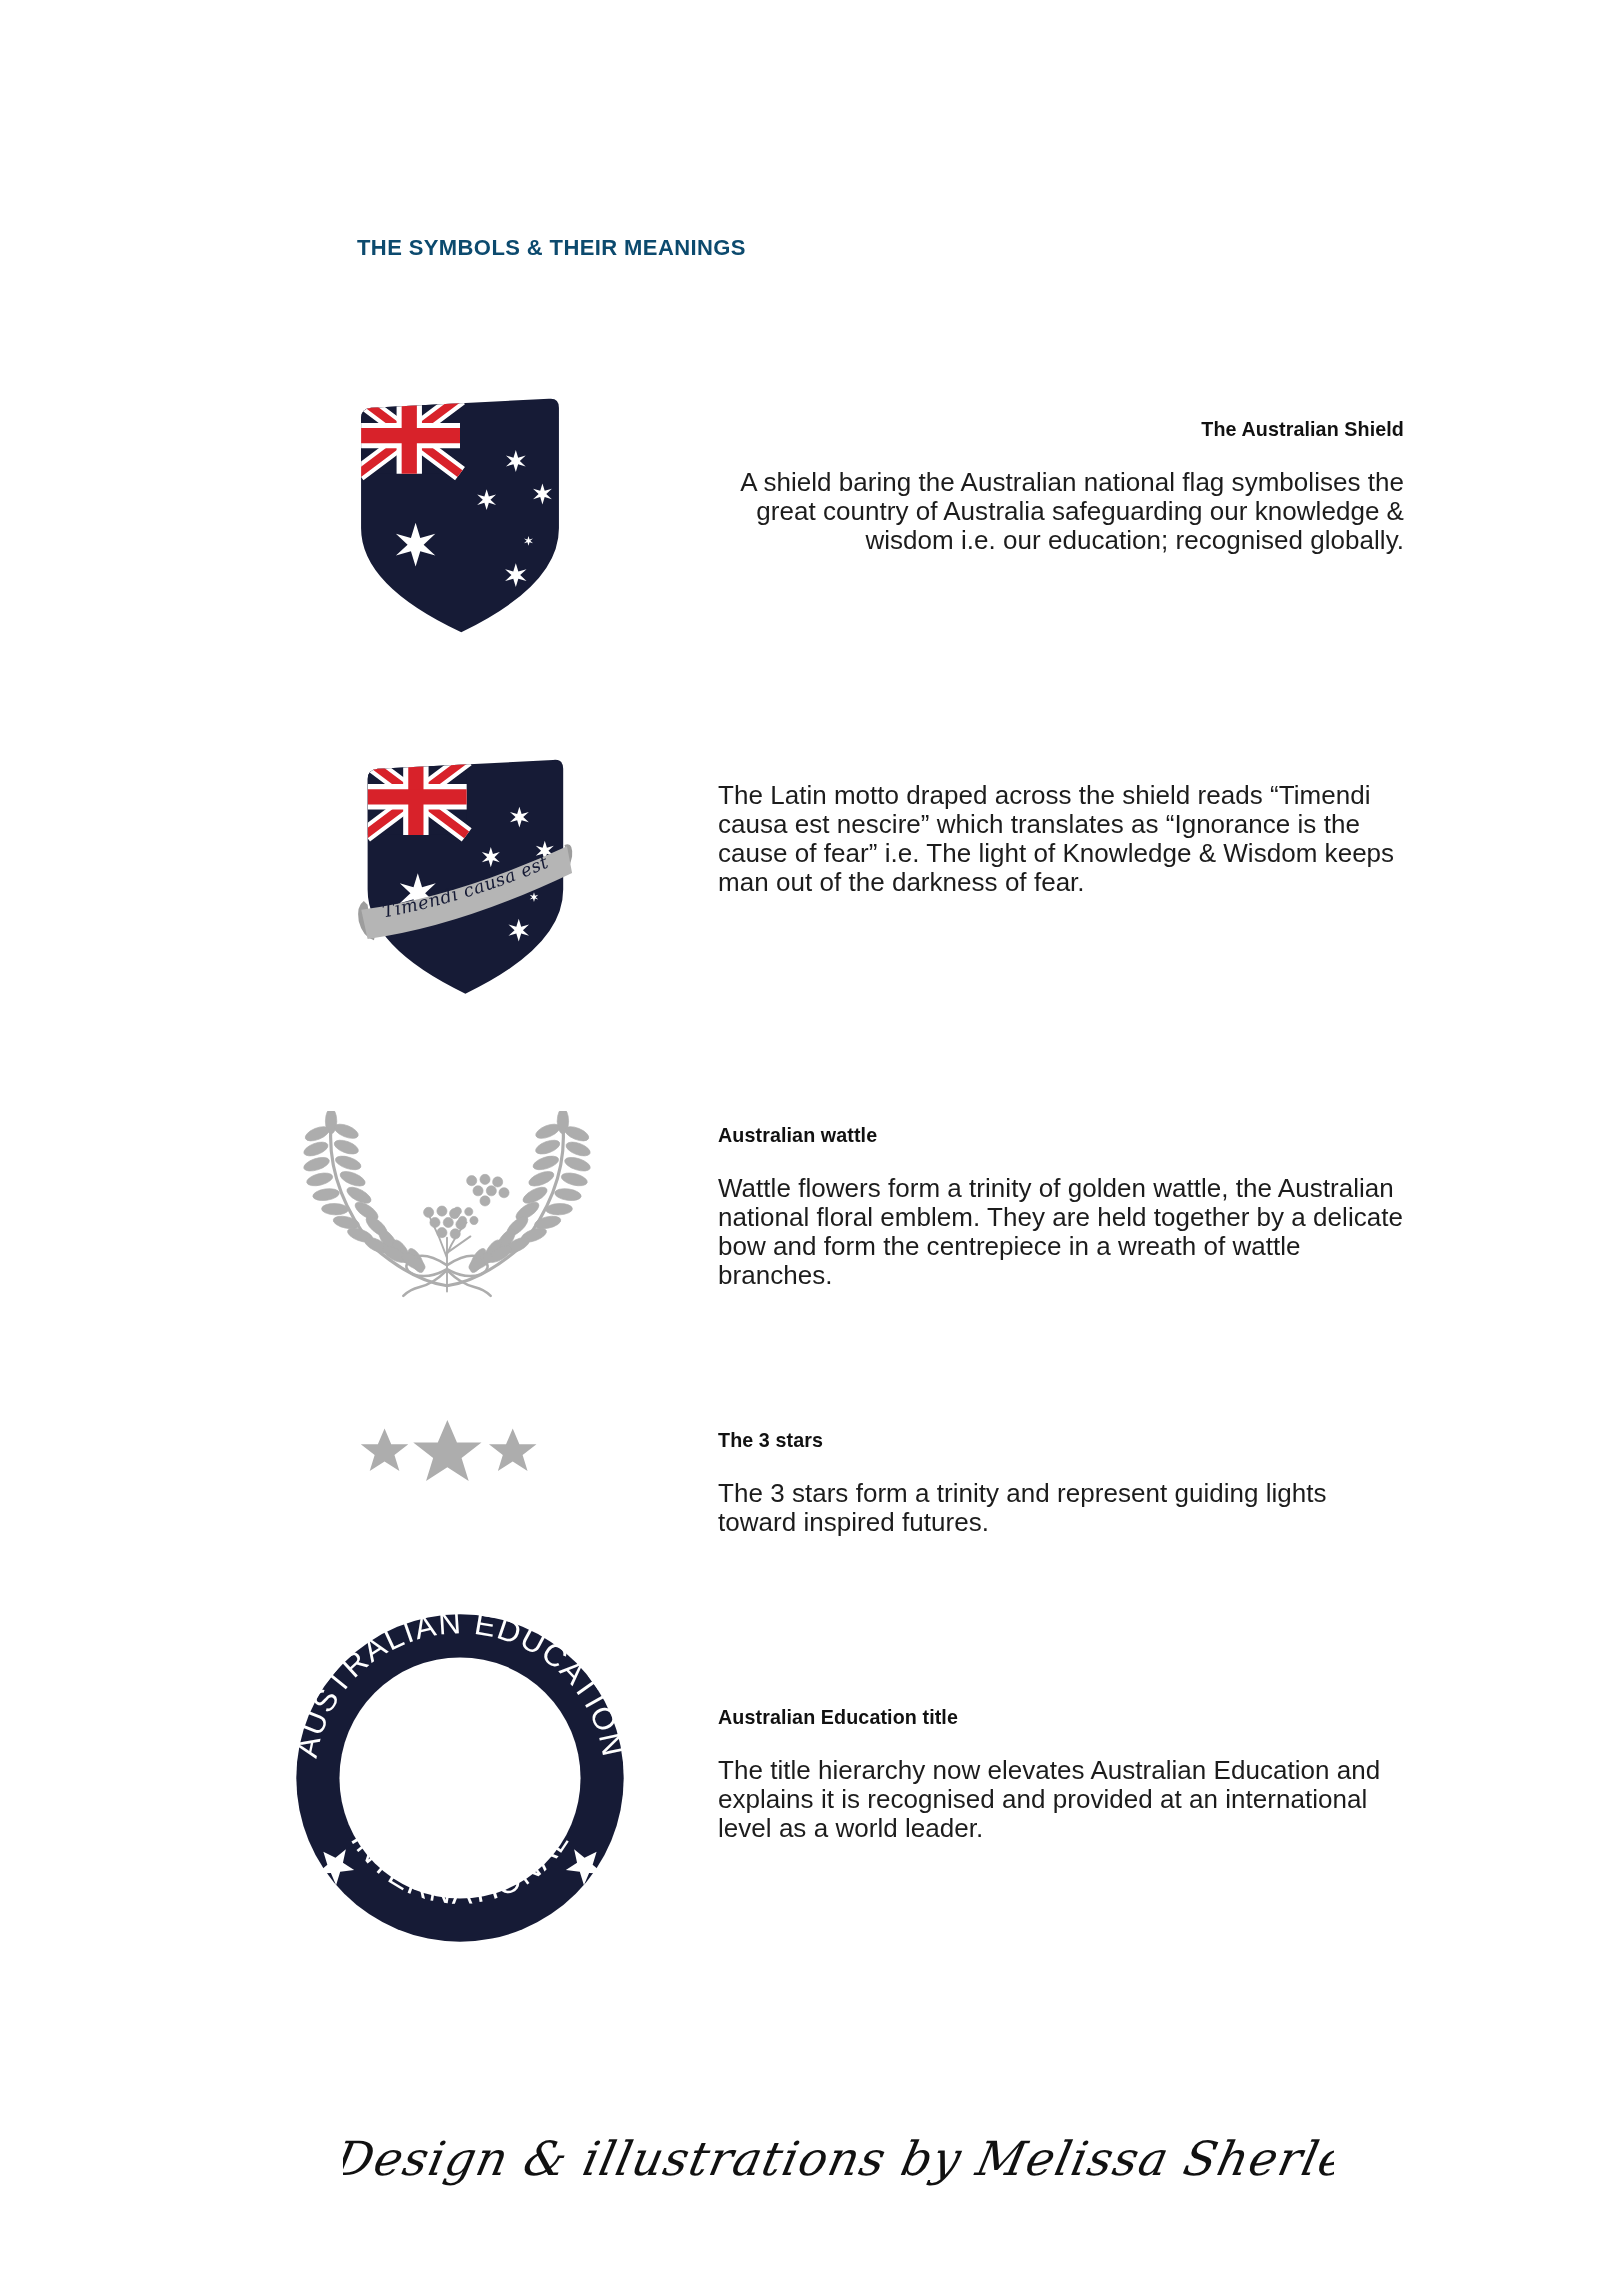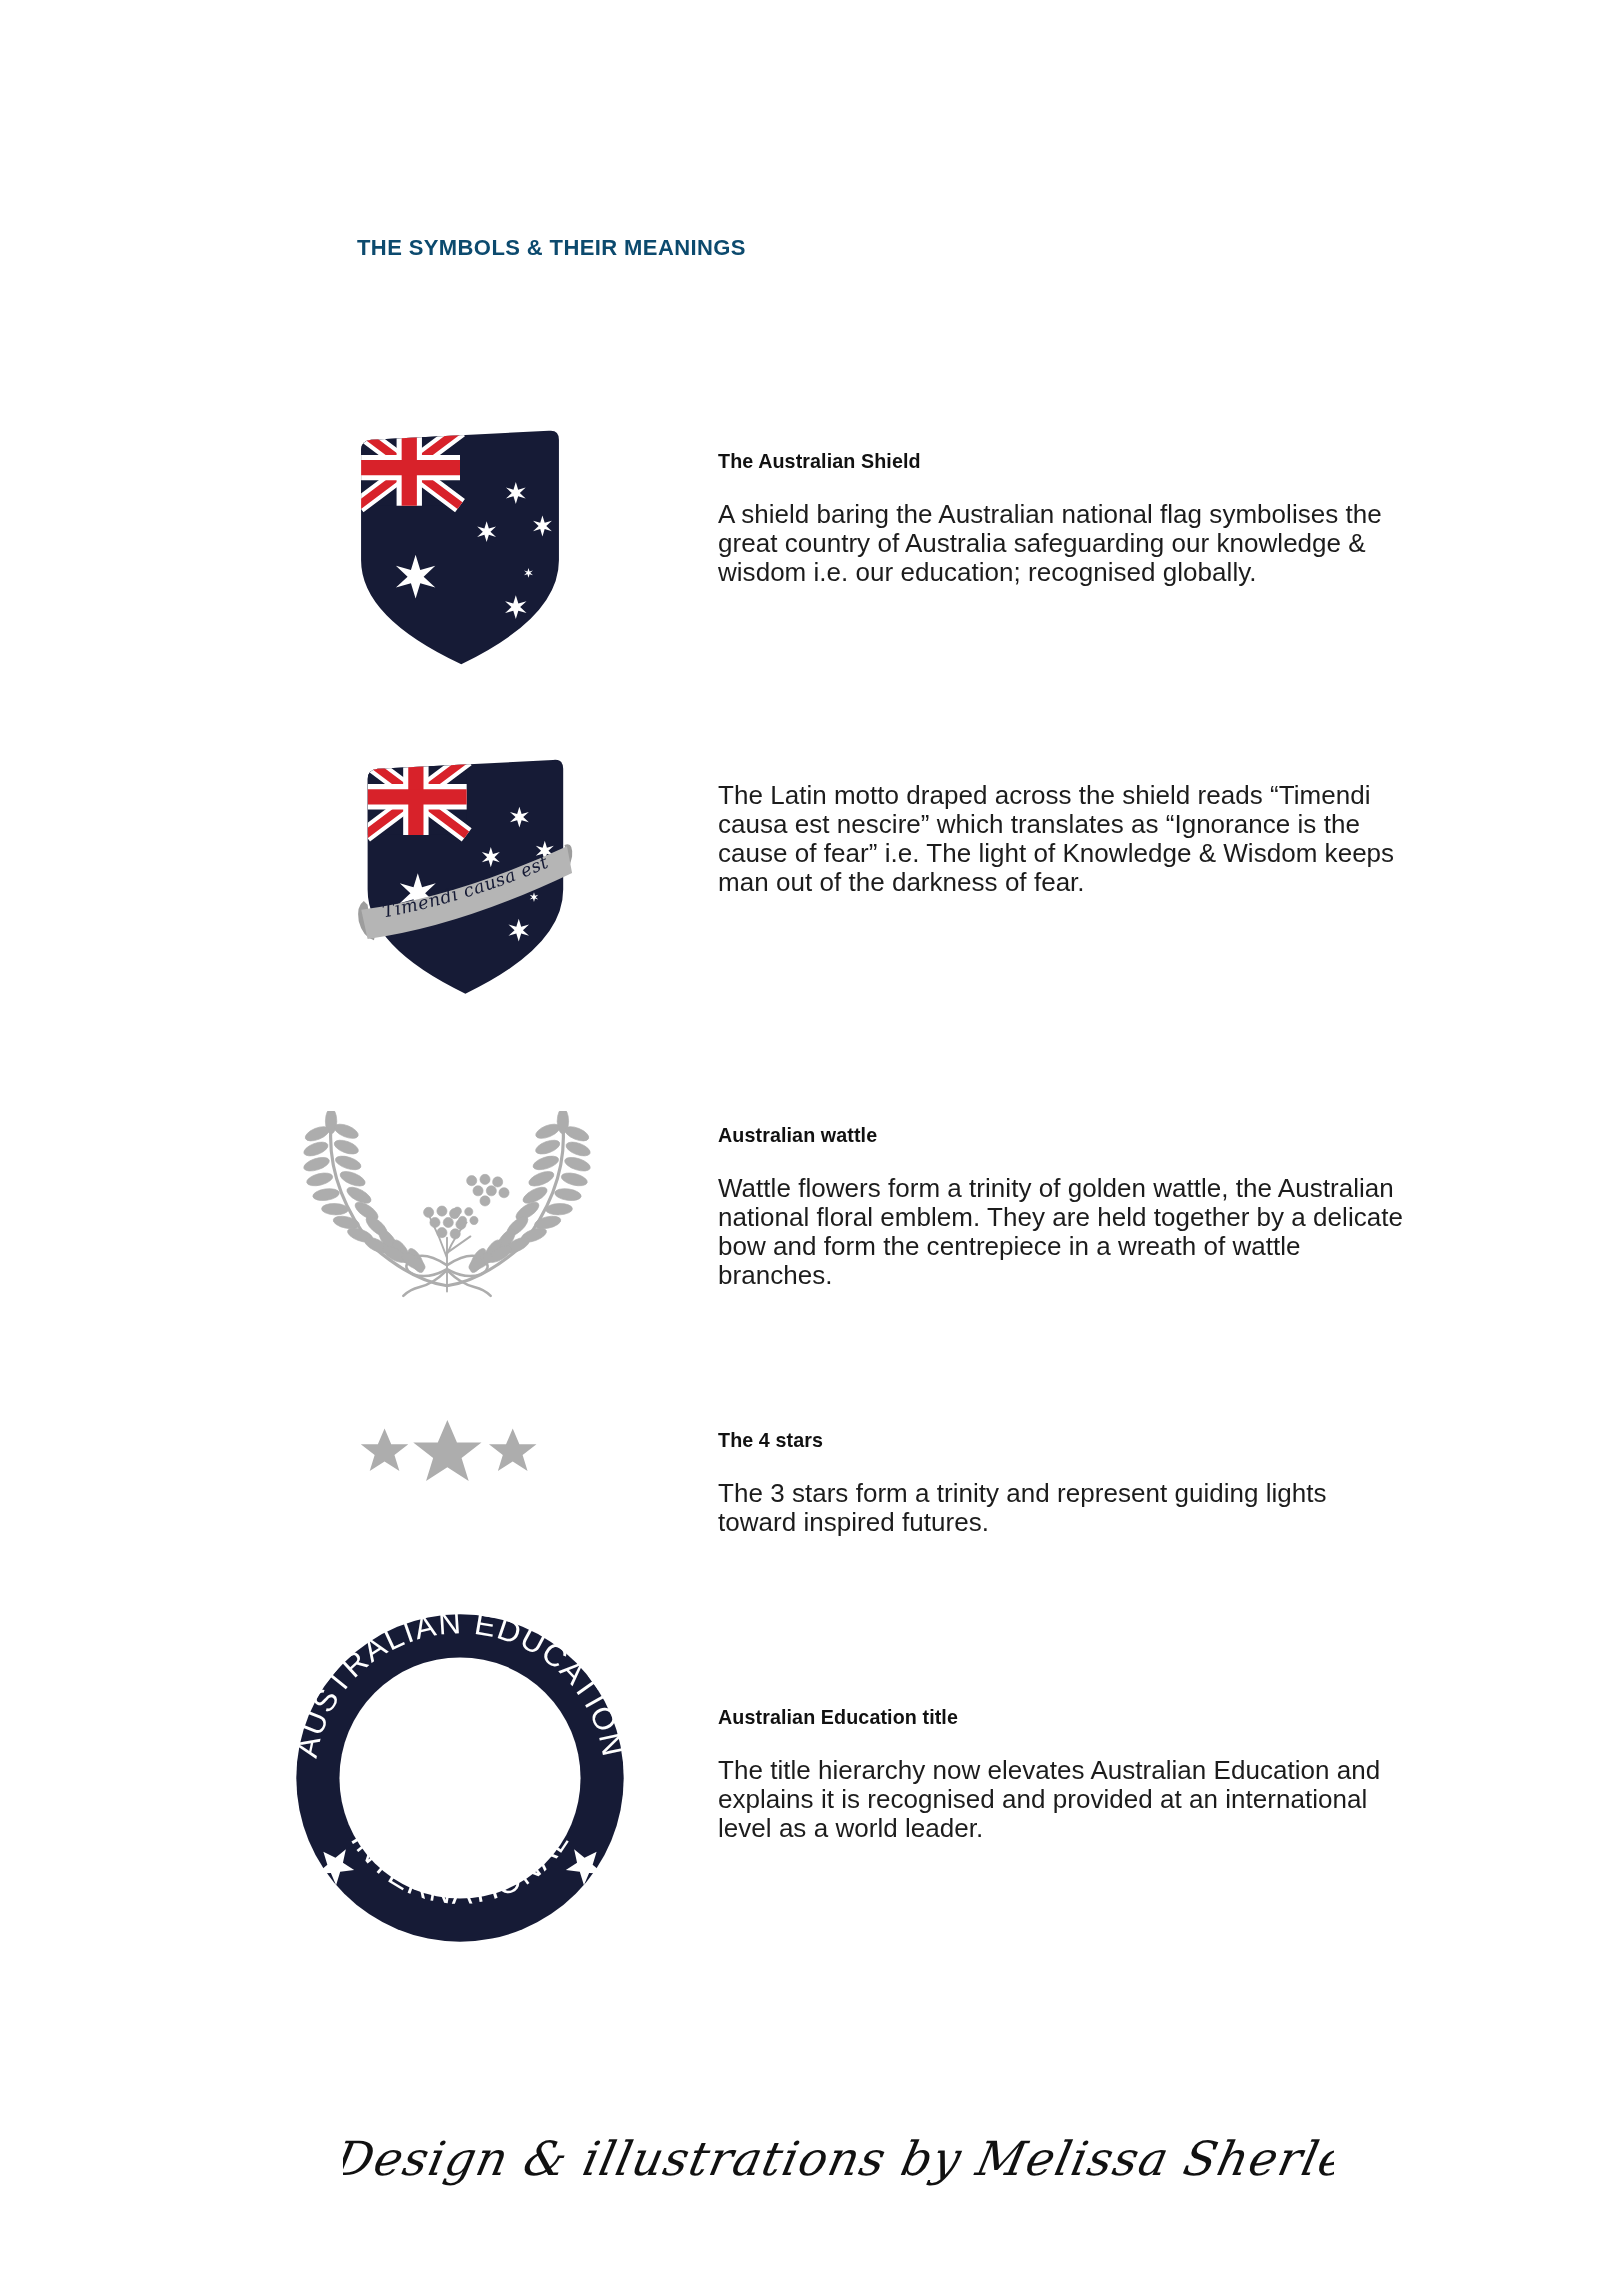--- a/index.html
+++ b/index.html
@@ -62,21 +62,21 @@
   }
   .sec-body {
     font-size: 26px;
     line-height: 29px;
     color: #1c1c1c;
     margin: 0;
     letter-spacing: 0.03px;
   }
 
   
-  #section-shield    { top: 414px;  height: 254px; }
+  #section-shield    { top: 382px;  height: 254px; text-align: right; }
   #section-shield .sec-text   { top: 36px; }
 
   #section-motto     { top: 746px; height: 267px; }
   #section-motto .sec-text    { top: 35px; }
 
   #section-wattle    { top: 1105px; height: 254px; }
   #section-wattle .sec-text   { top: 19px; }
 
   #section-stars     { top: 1413px; height: 159px; }
   #section-stars .sec-text    { top: 16px; }
@@ -363,21 +363,21 @@
               <path d="M0,-46 L13.5,-14.2 L48,-14.2 L20,7.5 L30,40 L0,20.5 L-30,40 L-20,7.5 L-48,-14.2 L-13.5,-14.2 Z"></path>
             </g>
             <g transform="translate(247,60) scale(0.78)">
               <path d="M0,-46 L13.5,-14.2 L48,-14.2 L20,7.5 L30,40 L0,20.5 L-30,40 L-20,7.5 L-48,-14.2 L-13.5,-14.2 Z"></path>
             </g>
           </g>
         </svg>
       </div>
     </div>
     <div class="sec-text">
-      <div class="sec-title">The 4 stars</div>
+      <div class="sec-title">The 3 stars</div>
       <p class="sec-body">The 3 stars form a trinity and represent guiding lights toward inspired futures.</p>
     </div>
   </div>
 
   <div class="section" id="section-badge">
     <div class="sec-art">
       <div class="art-badge">
         <svg viewBox="0 0 580 580" xmlns="http://www.w3.org/2000/svg">
           <defs>
             <path id="badgeTopPath" d="M 62 290 A 228 228 0 0 1 518 290"></path>

